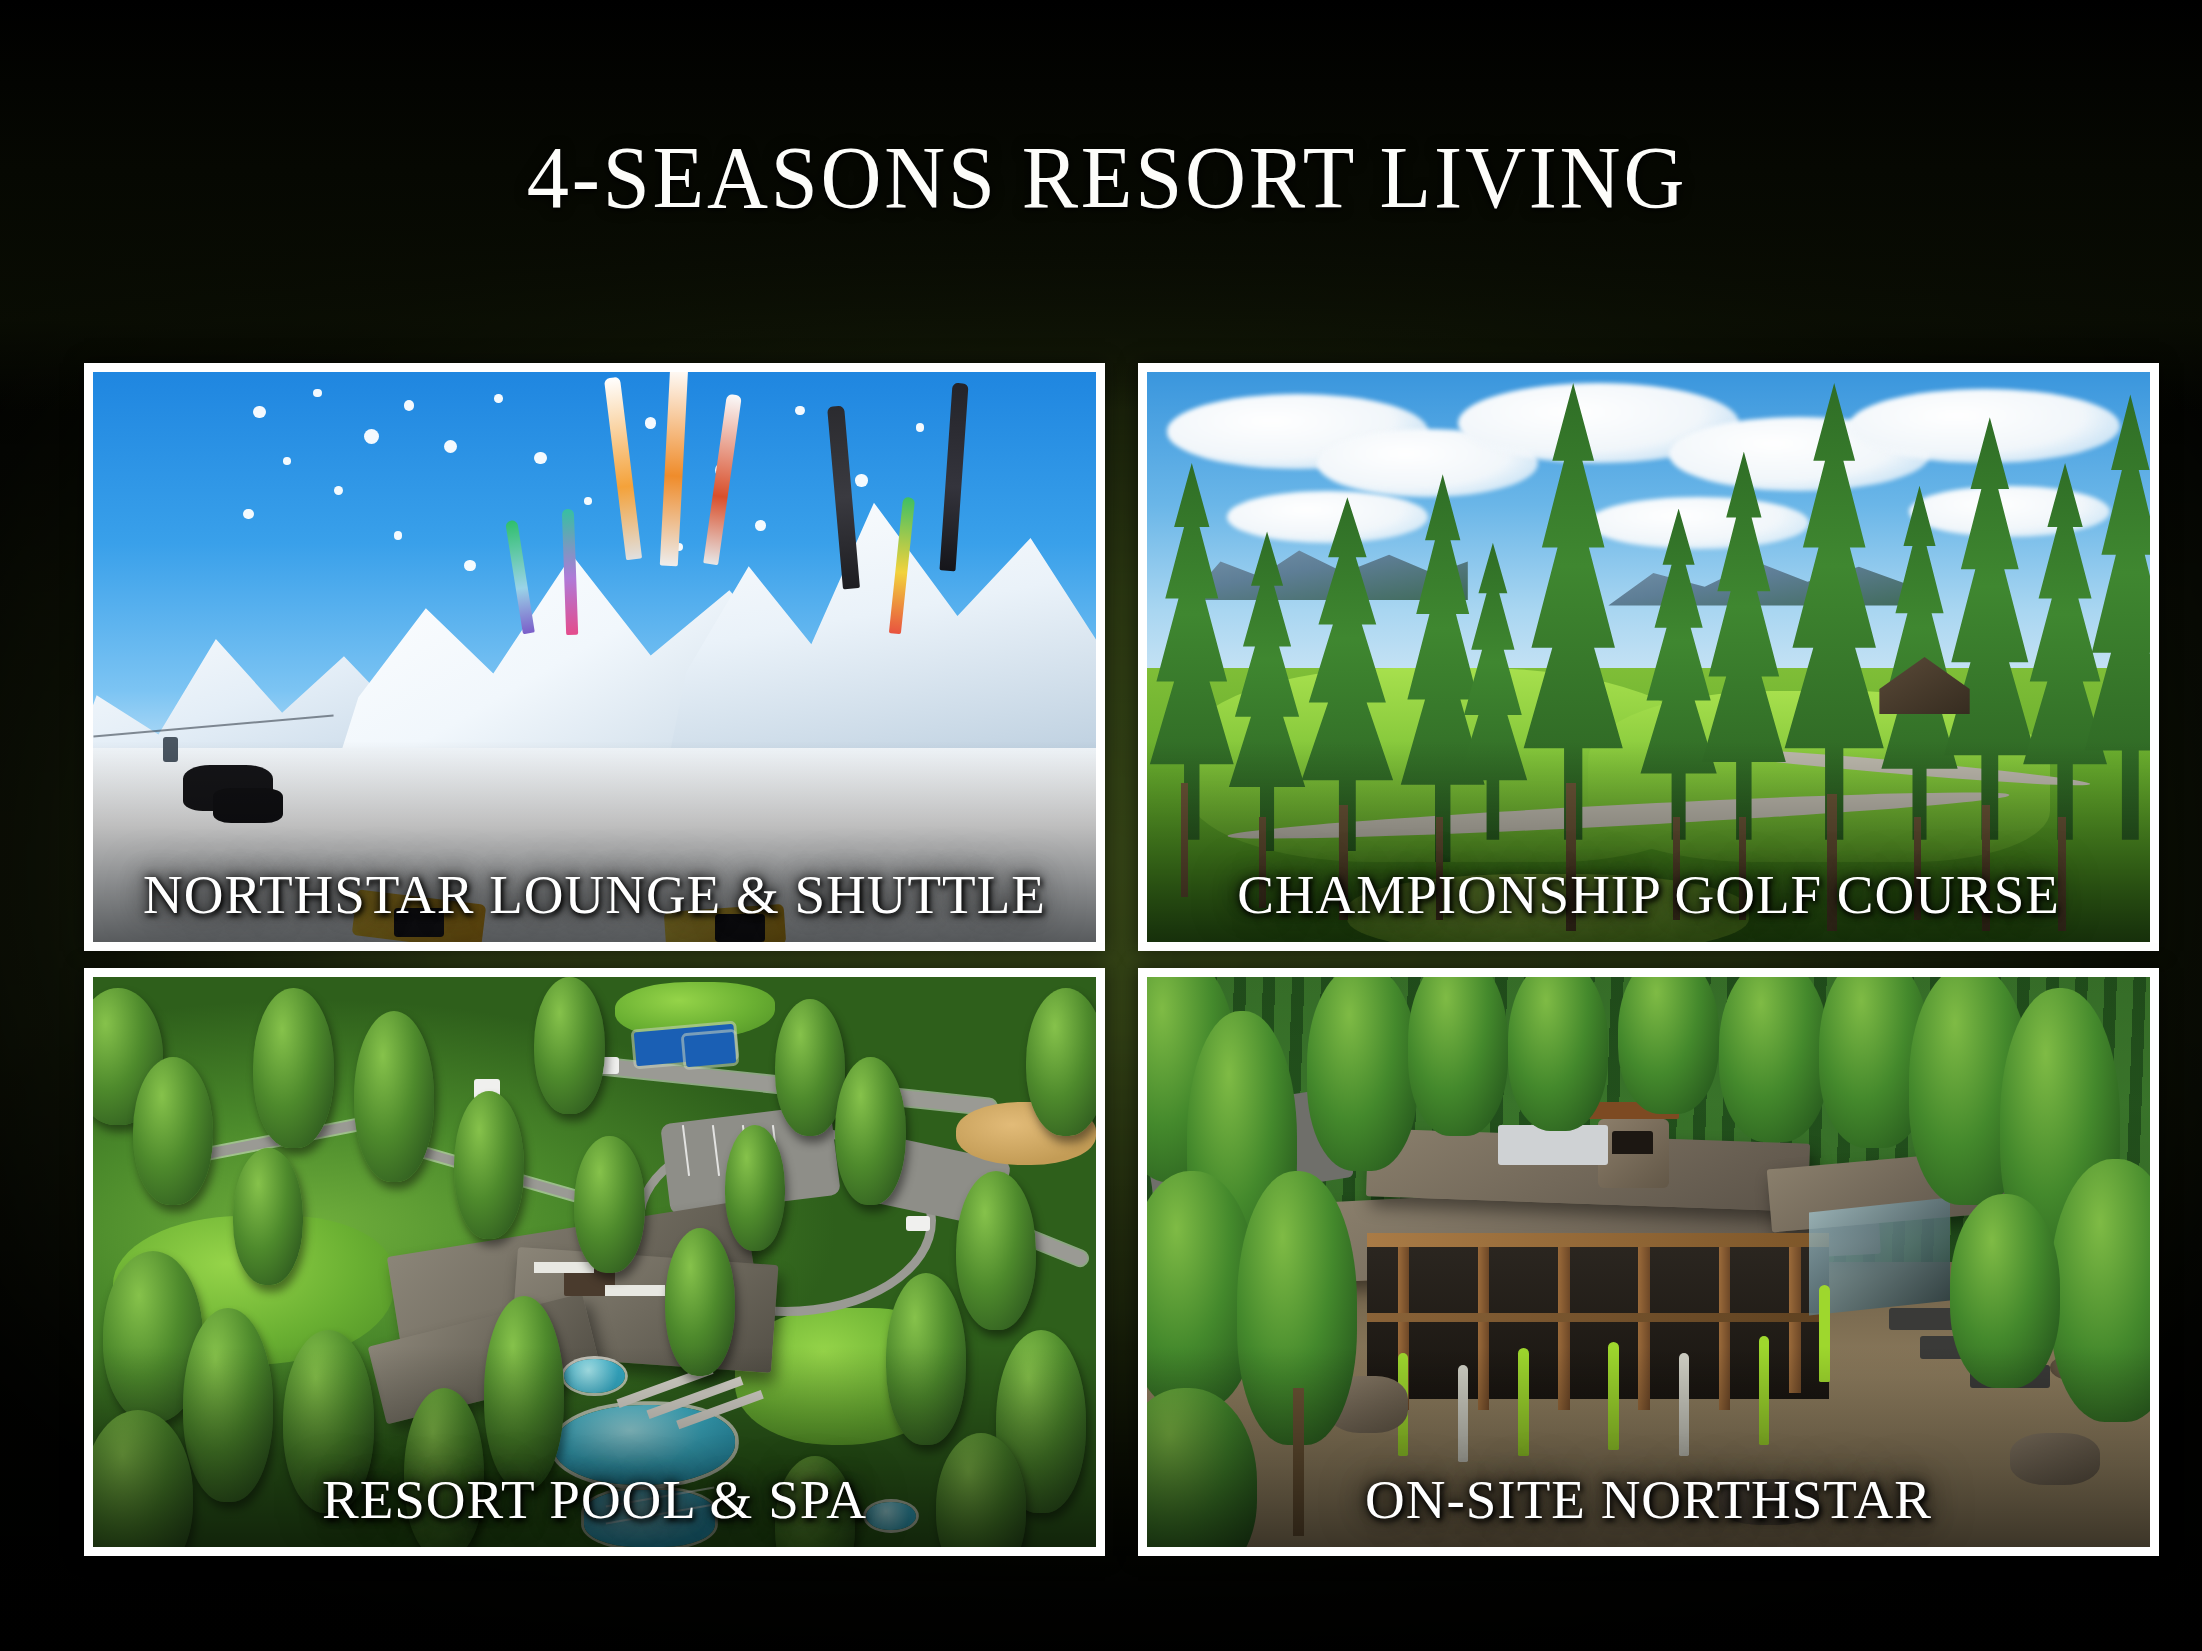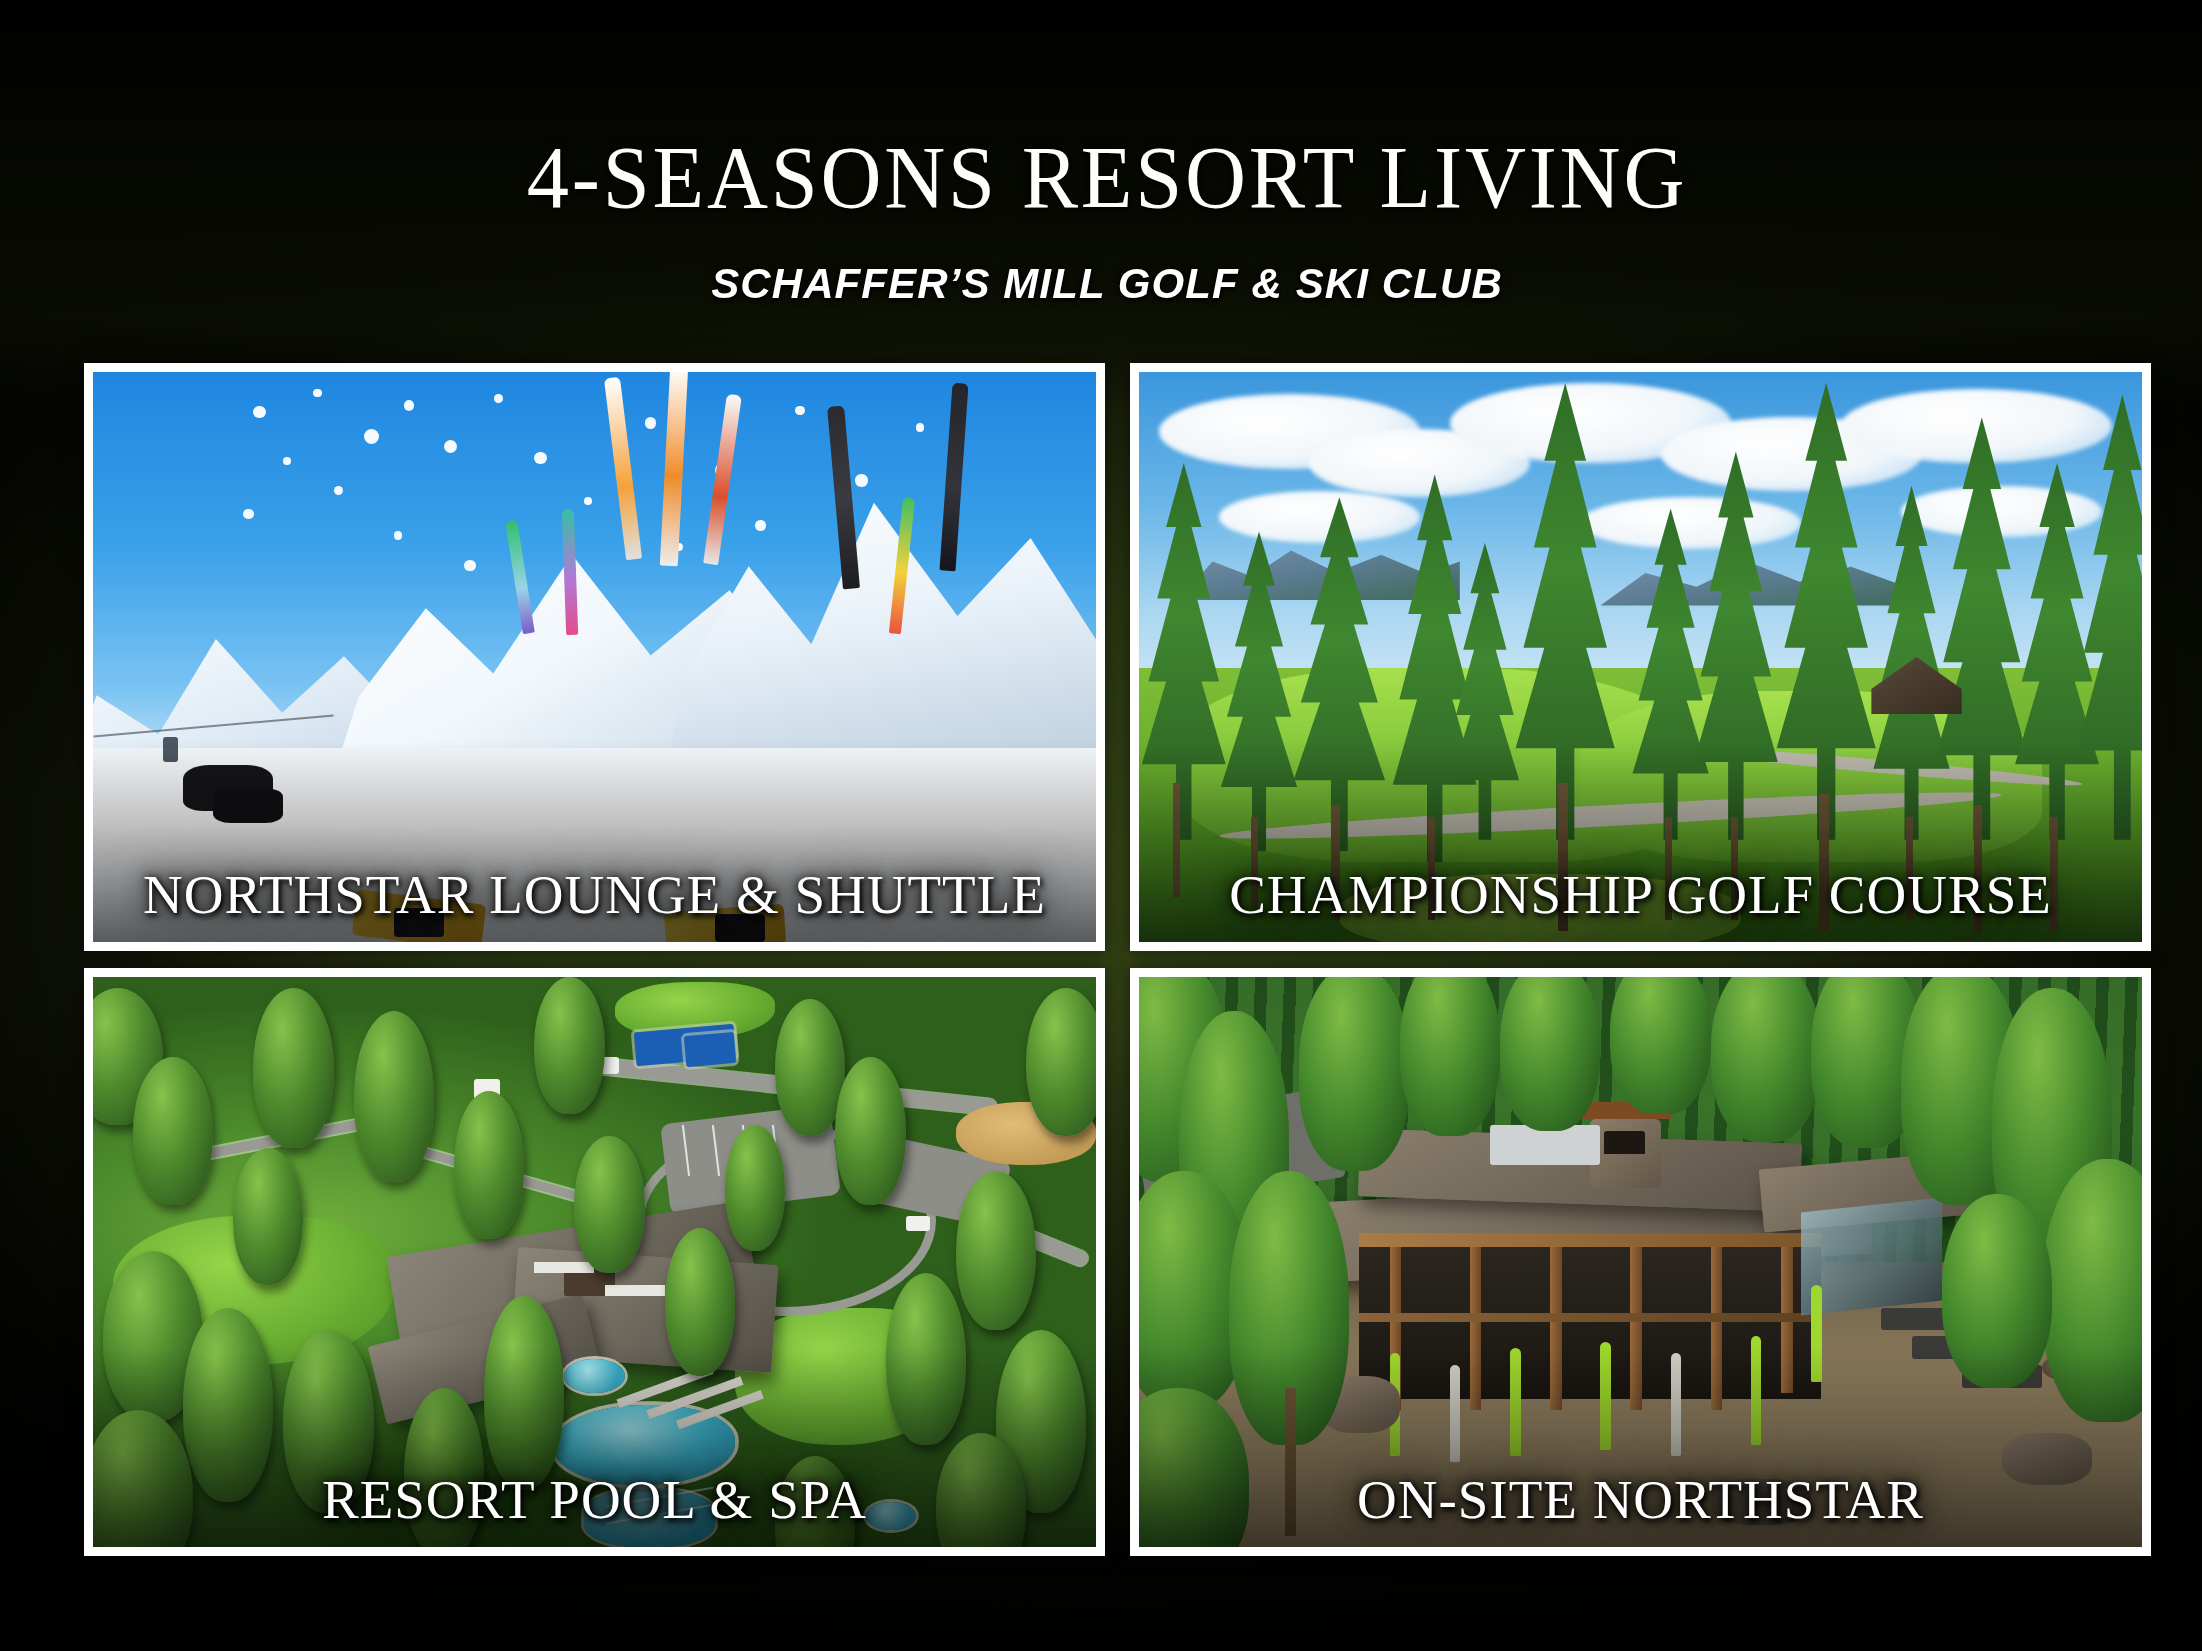--- a/index.html
+++ b/index.html
@@ -72,21 +72,21 @@
 
   
   #gallery-grid {
     position:absolute;
     left:84px; top:363px;
     width:2034px; height:1193px;
     display:grid;
     grid-template-columns: 1021px 1021px;
     grid-template-rows: 588px 588px;
     column-gap:-7.6px;
-    gap:17px 25px;
+    gap:17px 33px;
     z-index:6;
   }
 
   .photo-card {
     position:relative;
     background:#ffffff;
     padding:8.6px;
     box-shadow:0 0 17px rgba(0,0,0,.55);
     overflow:hidden;
   }
@@ -218,21 +218,20 @@
 
 <div id="bg-root">
   <div class="bg-grass"></div>
   <div class="bg-blotch"></div>
   <div class="bg-vignette"></div>
   <div class="bg-center-dark"></div>
 </div>
 
 <div id="header">
   <div id="page-title">4-SEASONS RESORT LIVING</div>
-  <div id="page-subtitle">SCHAFFER’S MILL GOLF &amp; SKI CLUB</div>
 </div>
 
 <div id="gallery-grid">
 
   <div class="photo-card">
     <div class="photo-frame">
       <div class="photo-art">
         <div class="ski-sky"></div>
         <div class="ski-mtn m1"></div>
         <div class="ski-mtn m2"></div>

